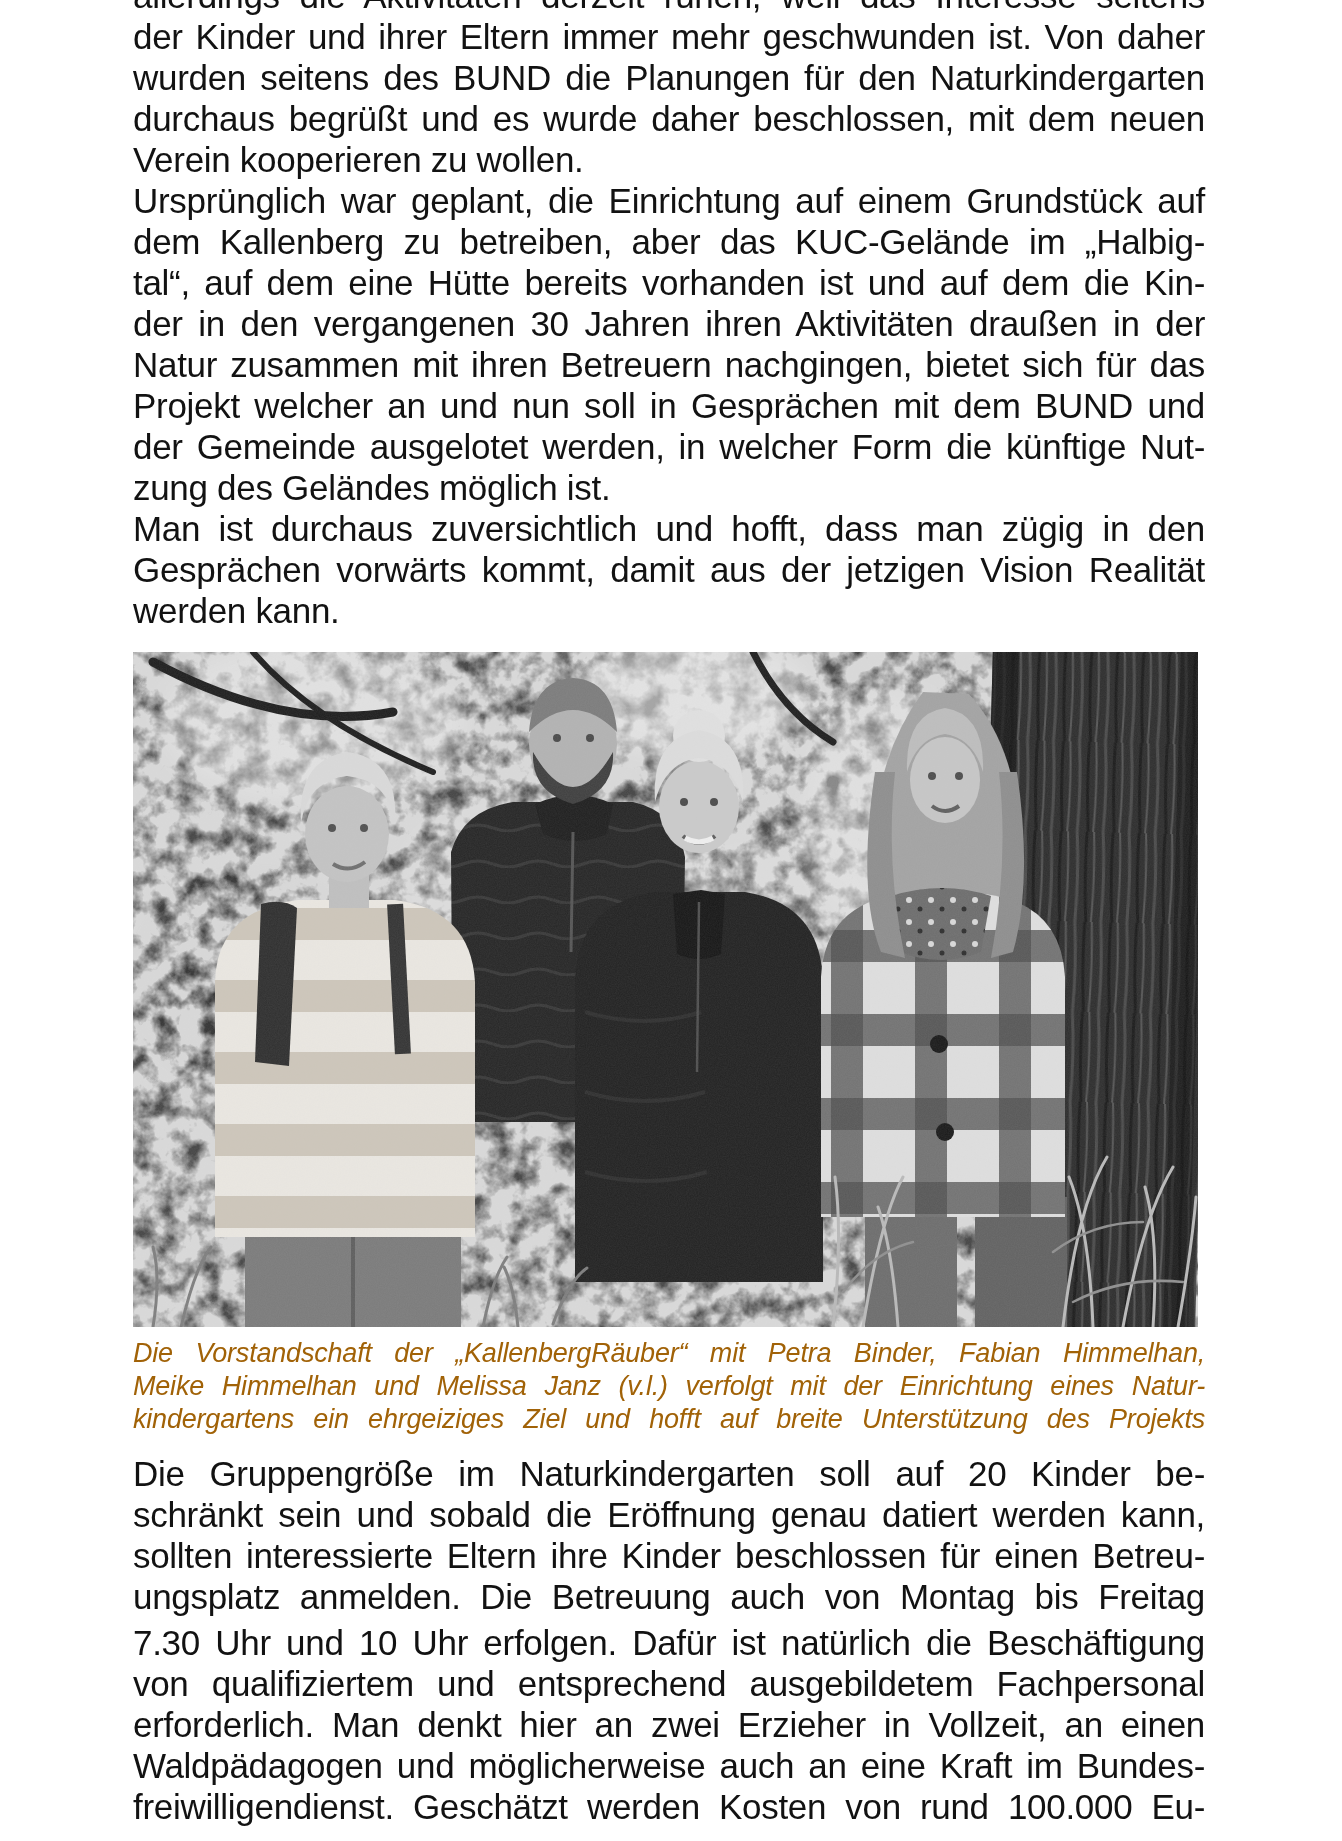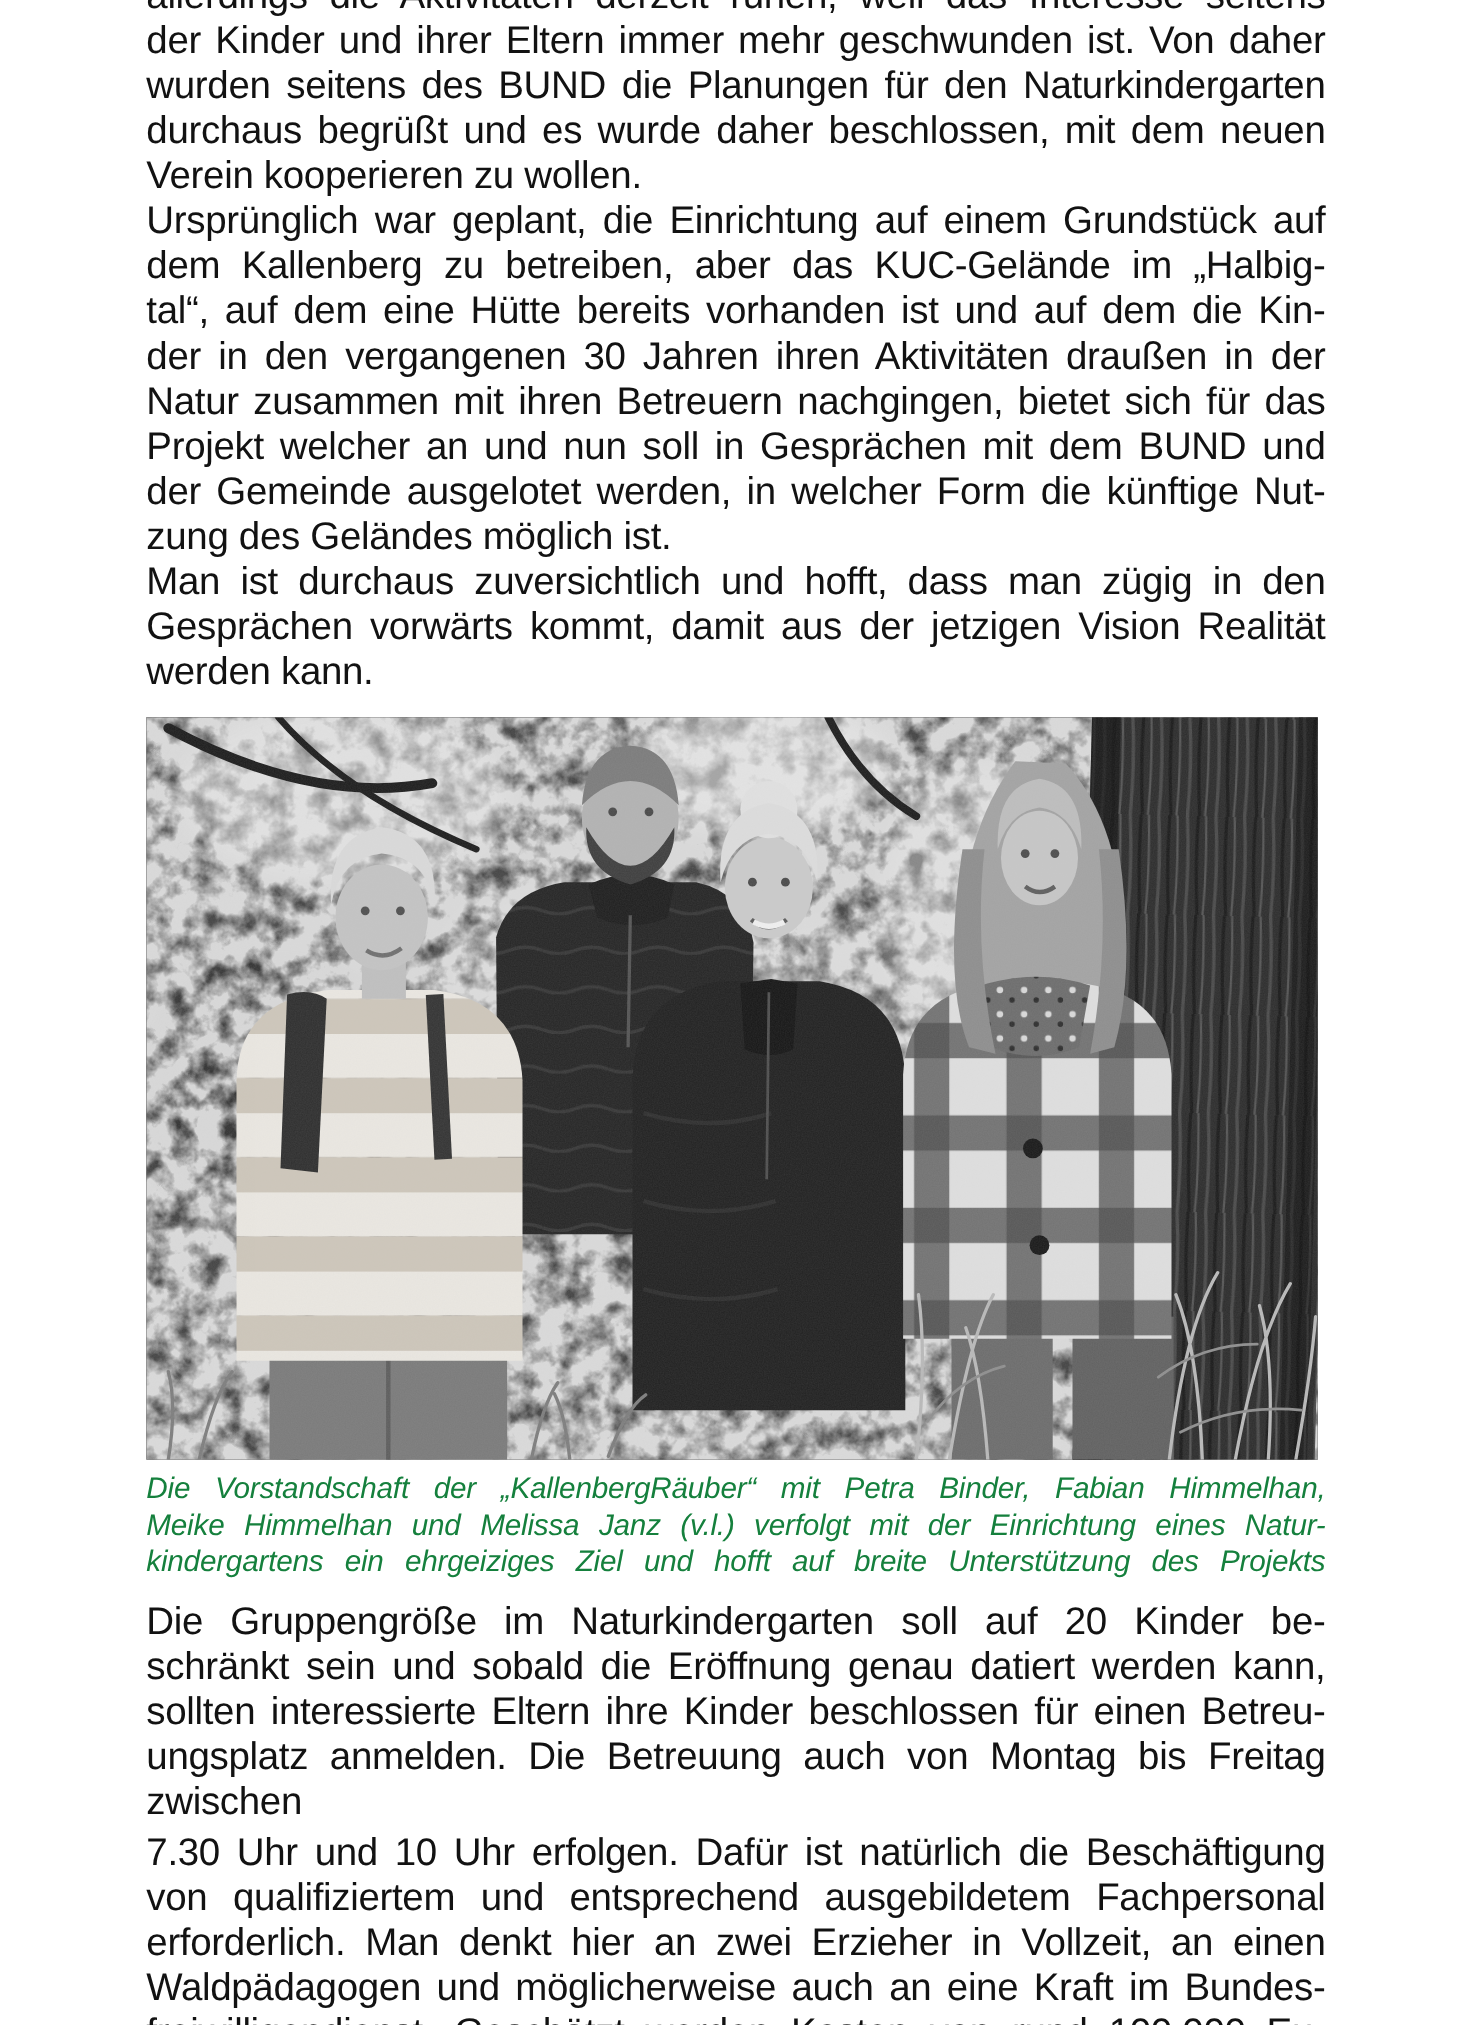--- a/index.html
+++ b/index.html
@@ -9,21 +9,21 @@
   }
   .col{position:absolute;left:133px;width:1072px;}
   .bodytext{font-size:35px;line-height:41px;letter-spacing:-0.3px;color:#121212;}
   .bodytext .line{white-space:nowrap;}
   .bodytext .line.just{white-space:normal;text-align:justify;text-align-last:justify;}
   .para{margin:0;}
   .para + .para{}
   #text-bottom .para + .para{margin-top:5px;}
   #text-top{top:-25px;}
   #text-bottom{top:1453px;}
-  #caption-block{top:1337px;font-size:27px;line-height:33px;font-style:italic;color:#15803d;letter-spacing:-0.2px;}
+  #caption-block{top:1337px;font-size:27px;line-height:33px;font-style:italic;color:#a16207;letter-spacing:-0.2px;}
   #caption-block .line.just{text-align:justify;text-align-last:justify;}
   #photo-frame{
     position:absolute;left:133px;top:652px;width:1065px;height:675px;
     overflow:hidden;background:#474747;
   }
   #photo-frame svg{display:block;}
 </style>
 </head>
 <body>
 
@@ -188,21 +188,20 @@
       <div class="line just">kindergartens ein ehrgeiziges Ziel und hofft auf breite Unterstützung des Projekts</div>
     </div>
 </div>
 
 <div class="col bodytext" id="text-bottom">
   <div class="para">
       <div class="line just">Die Gruppengröße im Naturkindergarten soll auf 20 Kinder be-</div>
       <div class="line just">schränkt sein und sobald die Eröffnung genau datiert werden kann,</div>
       <div class="line just">sollten interessierte Eltern ihre Kinder beschlossen für einen Betreu-</div>
       <div class="line just">ungsplatz anmelden. Die Betreuung auch von Montag bis Freitag</div>
-      <div class="line">zwischen</div>
     </div>
   <div class="para">
       <div class="line just">7.30 Uhr und 10 Uhr erfolgen. Dafür ist natürlich die Beschäftigung</div>
       <div class="line just">von qualifiziertem und entsprechend ausgebildetem Fachpersonal</div>
       <div class="line just">erforderlich. Man denkt hier an zwei Erzieher in Vollzeit, an einen</div>
       <div class="line just">Waldpädagogen und möglicherweise auch an eine Kraft im Bundes-</div>
       <div class="line just">freiwilligendienst. Geschätzt werden Kosten von rund 100.000 Eu-</div>
     </div>
 </div>
 

